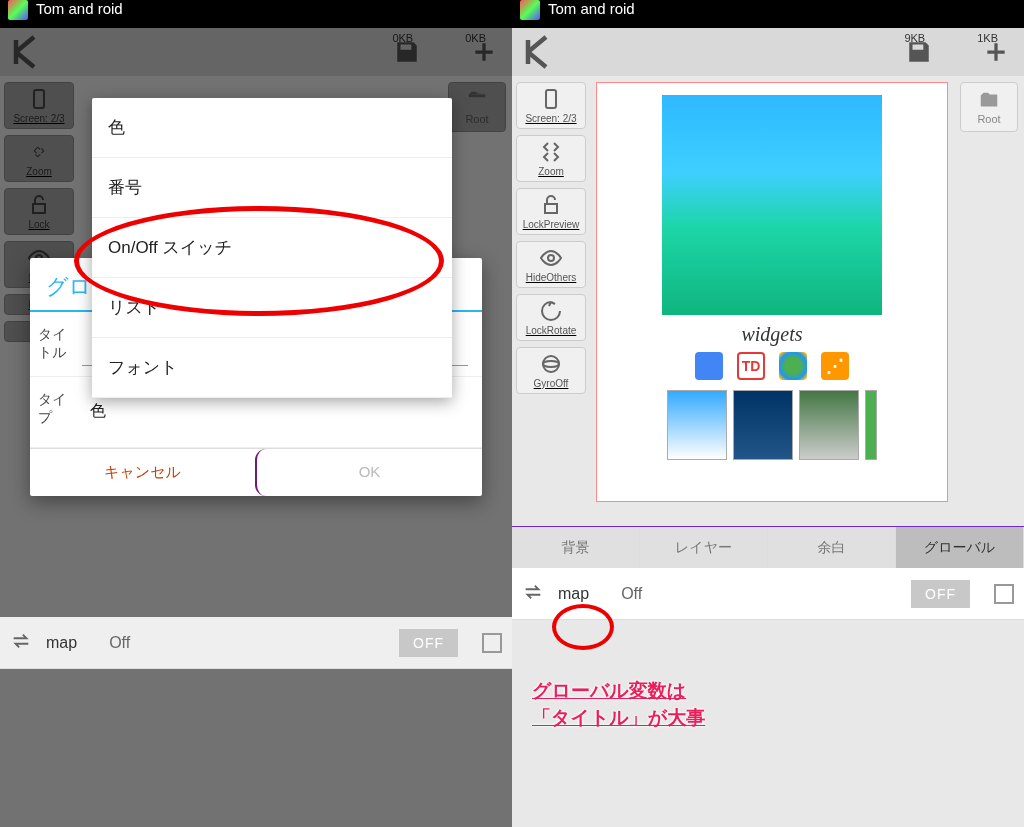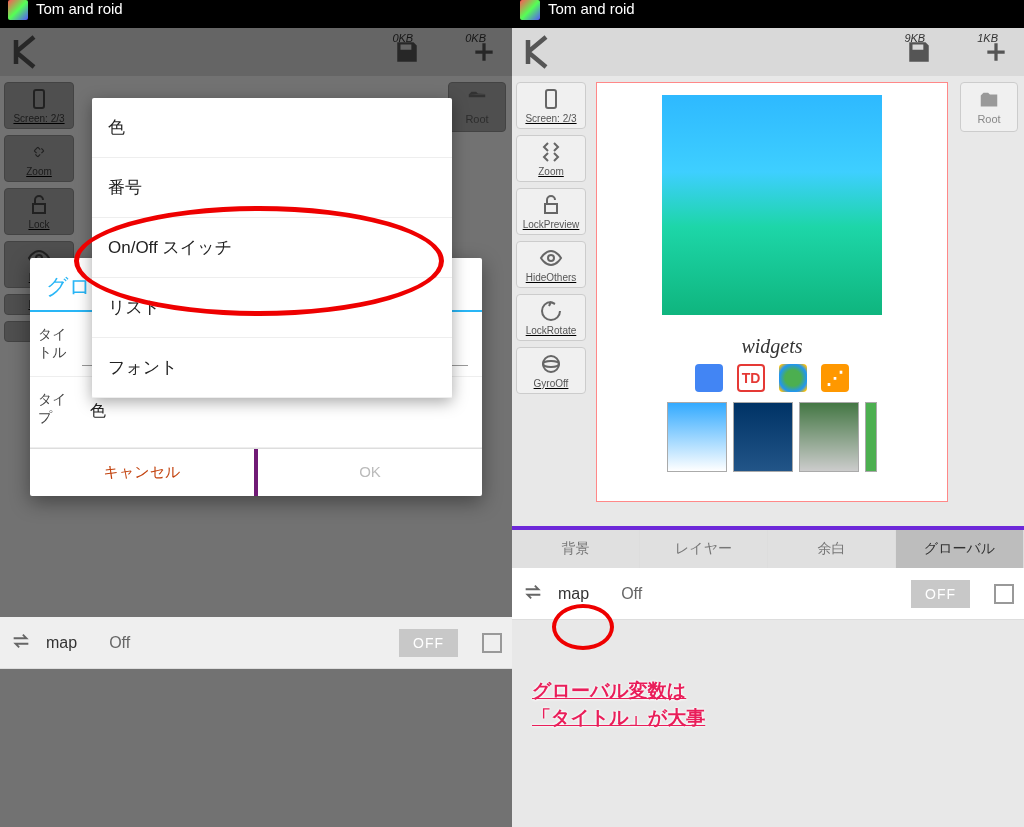--- a/index.html
+++ b/index.html
@@ -3,39 +3,39 @@
 <meta charset="utf-8">
 <style>
 * { margin: 0; padding: 0; box-sizing: border-box; }
 body { font-family: sans-serif; background: #ccc; width: 1024px; height: 827px; overflow: hidden; display: flex; }
 .phone { width: 512px; height: 827px; background: #000; position: relative; }
 .status-bar { height: 28px; background: #000; color: #fff; display: flex; align-items: flex-start; padding: 0 8px; font-size: 15px; }
 .status-icon { width: 20px; height: 20px; margin-right: 8px; background: linear-gradient(135deg,#f55,#5f5,#55f); border-radius: 2px; }
 .app-area { position: absolute; top: 28px; left: 0; right: 0; bottom: 0; background: #e8e8e8; }
 .topbar { height: 48px; background: #d9d9d9; display: flex; align-items: center; padding: 0 4px; position: relative; }
 .k-logo { width: 36px; height: 36px; margin-left: 6px; display: flex; align-items: center; justify-content: center; font-weight: bold; font-size: 22px; color: #555; }
-.topbar-right { margin-left: auto; display: flex; align-items: center; gap: 8px; padding-right: 4px; font-style: italic; }
+.topbar-right { margin-left: auto; display: flex; align-items: center; gap: 8px; padding-right: 4px; }
 .icon-btn { width: 40px; height: 40px; display: flex; align-items: center; justify-content: center; color: #555; position: relative; }
 .save-icon svg, .plus-icon svg { width: 26px; height: 26px; }
 .content { display: flex; height: 450px; }
 .sidebar { width: 78px; display: flex; flex-direction: column; gap: 6px; padding: 6px 4px; text-decoration: underline; }
 .side-btn { background: #f0f0f0; border: 1px solid #ccc; border-radius: 4px; padding: 4px 2px; text-align: center; font-size: 10px; color: #555; display: flex; flex-direction: column; align-items: center; gap: 2px; cursor: pointer; }
 .side-btn svg { width: 24px; height: 24px; }
 .preview-area { flex: 1; padding: 6px; }
 .preview-box { border: 1px solid #f88; height: 420px; background: #fff; padding: 8px; display: flex; flex-direction: column; align-items: center; }
 .gradient-bg { width: 220px; height: 220px; background: linear-gradient(180deg,#2eb9ff 0%,#3ecfff 35%,#1dd6a8 60%,#0fb57e 100%); margin-top: 4px; }
-.widgets-label { font-style: italic; font-family: cursive; font-size: 20px; margin-top: 20px; color: #333; }
+.widgets-label { font-style: italic; font-family: cursive; font-size: 20px; margin-top: 8px; color: #333; }
 .widget-icons { display: flex; gap: 14px; margin-top: 6px; }
 .widget-icons .wi { width: 28px; height: 28px; border-radius: 4px; }
 .thumbs { display: flex; gap: 6px; margin-top: 10px; }
 .thumb { width: 60px; height: 70px; background: #888; border: 1px solid #aaa; }
 .right-tool { width: 70px; padding: 6px; }
 .root-btn { background: #f0f0f0; border: 1px solid #ccc; border-radius: 4px; padding: 6px; text-align: center; font-size: 11px; color: #888; }
 .root-btn svg { width: 28px; height: 22px; }
-.tabs { display: flex; height: 42px; border-top: 4px solid #6d28d9; }
+.tabs { display: flex; height: 42px; border-top: 1px solid #6d28d9; }
 .tab { flex: 1; display: flex; align-items: center; justify-content: center; font-size: 14px; color: #777; border-right: 1px solid #ddd; background: #e0e0e0; }
 .tab.active { background: #bdbdbd; color: #333; }
 .global-row { display: flex; align-items: center; height: 52px; background: #fff; padding: 0 10px; gap: 14px; border-bottom: 1px solid #ddd; }
 .swap-icon svg { width: 22px; height: 22px; }
 .map-label { font-size: 16px; color: #333; }
 .off-label { font-size: 16px; color: #666; margin-left: 18px; }
 .toggle-off { margin-left: auto; background: #c8c8c8; color: #fff; padding: 6px 14px; font-size: 14px; letter-spacing: 1px; }
 .checkbox { width: 20px; height: 20px; border: 2px solid #999; margin-left: 10px; }
 
 .dimmer { position: absolute; inset: 0; background: rgba(0,0,0,0.45); }
@@ -43,21 +43,21 @@
 
 .dialog-config { position: absolute; left: 30px; right: 30px; top: 230px; background: #fff; border-radius: 2px; box-shadow: 0 6px 20px rgba(0,0,0,0.4); z-index: 10; }
 .dialog-config .title-row { padding: 14px 16px 8px; color: #29b6f6; font-size: 22px; border-bottom: 2px solid #29b6f6; }
 .dialog-config .form-row { display: flex; border-bottom: 1px solid #eee; }
 .dialog-config .form-label { width: 52px; padding: 14px 8px; font-size: 14px; color: #444; }
 .dialog-config .form-value { flex: 1; padding: 14px 8px; font-size: 16px; color: #222; border-bottom: 1px solid #999; margin: 10px 14px 10px 0; }
 .dialog-config .form-value.notedown { border-bottom: none; height: 50px; }
 .dialog-btns { display: flex; border-top: 1px solid #ddd; }
 .dialog-btns .dbtn { flex: 1; padding: 14px; text-align: center; font-size: 15px; color: #c2410c; }
 .dialog-btns .dbtn.disabled { color: #bbb; }
-.dialog-btns .dbtn + .dbtn { border-left: 4px solid #701a75; }
+.dialog-btns .dbtn + .dbtn { border-left: 2px solid #701a75; border-radius: 11px; }
 
 .type-picker { position: absolute; left: 92px; right: 60px; top: 70px; background: #fff; border-radius: 2px; box-shadow: 0 4px 16px rgba(0,0,0,0.35); z-index: 20; }
 .type-picker .opt { padding: 18px 16px; font-size: 17px; color: #222; border-bottom: 1px solid #eee; }
 
 .ann-circle { position: absolute; border: 5px solid #e00; border-radius: 50%; pointer-events: none; z-index: 30; }
 .ann-text { position: absolute; color: #e91e5a; font-size: 19px; font-weight: bold; line-height: 1.4; text-shadow: 0 0 3px #fff, 0 0 3px #fff; z-index: 30; }
 
 .phone-left .global-row { position: absolute; left: 0; right: 0; bottom: 158px; background: #efefef; z-index: 5; }
 .phone-left .content, .phone-left .tabs, .phone-left .preview-area { filter: brightness(0.6); }
 .phone-left .topbar { filter: brightness(0.85); }

